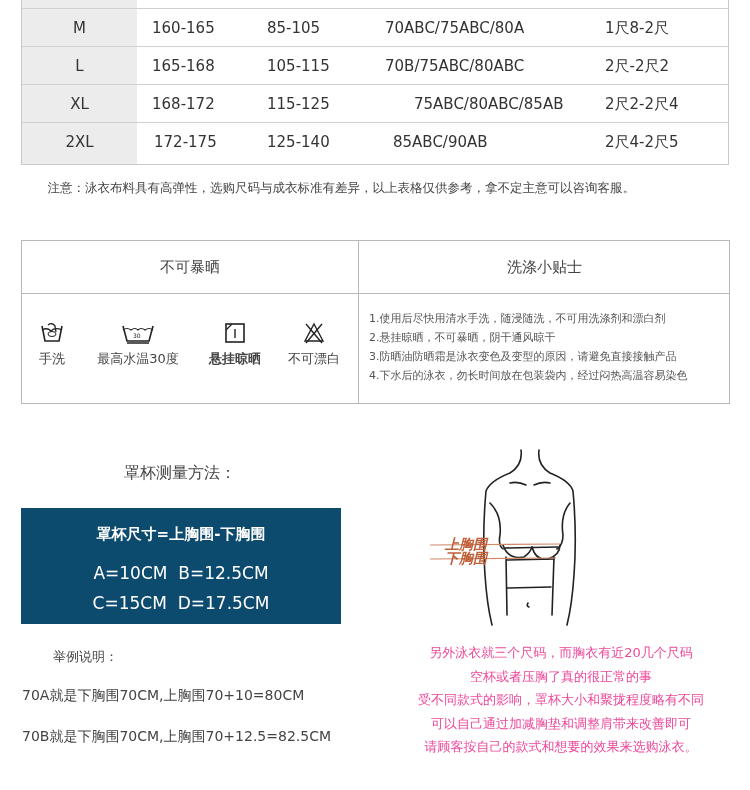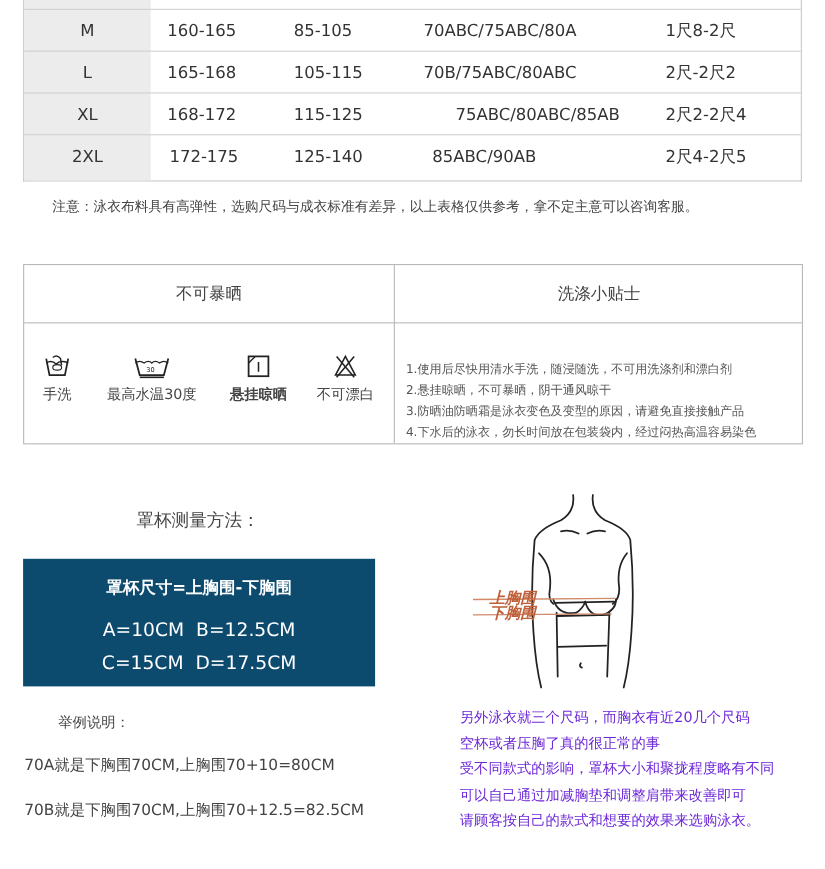--- a/index.html
+++ b/index.html
@@ -37,35 +37,35 @@
       position: absolute; left: 21px; top: 240px; width: 709px; height: 164px;
       border: 1px solid #b8b8b8;
     }
     .wash .hline { position: absolute; left: 0; top: 52px; width: 100%; height: 1px; background: #b8b8b8; }
     .wash .vline { position: absolute; left: 336px; top: 0; width: 1px; height: 100%; background: #b8b8b8; }
     .wash-title {
       position: absolute; top: 17px; font-size: 15px; color: #444; text-align: center;
     }
     .icon-item { position: absolute; text-align: center; font-size: 13px; color: #444; }
     .icon-item svg { display: block; margin: 0 auto 6px auto; }
-    .tips { position: absolute; left: 369px; top: 326px; font-size: 11px; color: #555; line-height: 19px; }
+    .tips { position: absolute; left: 369px; top: 309px; font-size: 11px; color: #555; line-height: 19px; }
 
     
     .cup-title { position: absolute; left: 0; top: 463px; width: 360px; text-align: center; font-size: 16px; color: #444; }
     .gray-box {
       position: absolute; left: 21px; top: 508px; width: 320px; height: 116px; background: #0c4a6e; color: #fff;
       text-align: center;
     }
     .gray-box .formula { position: absolute; top: 17px; width: 100%; font-size: 15px; font-weight: bold; }
     .gray-box .line1 { position: absolute; top: 55px; width: 100%; font-size: 17px; }
     .gray-box .line2 { position: absolute; top: 85px; width: 100%; font-size: 17px; }
     .example-title { position: absolute; left: 53px; top: 648px; font-size: 13px; color: #444; }
     .example { position: absolute; left: 22px; font-size: 14px; color: #444; white-space: nowrap; }
 
-    .right-text { position: absolute; left: 418px; top: 641px; font-size: 13px; color: #6d28d9; line-height: 23.5px; }
+    .right-text { position: absolute; left: 418px; top: 641px; font-size: 13px; color: #ec4899; line-height: 23.5px; text-align: center; }
 
     .figure { position: absolute; left: 430px; top: 445px; }
     .fig-label { position: absolute; color: #c0603a; font-size: 14px; line-height: 14px; font-weight: bold; font-style: italic; }
   </style>
 </head>
 <body>
 
 <div class="size-table">
   <div class="leftcol"></div>
   <div class="size-row" style="top:10px;">

